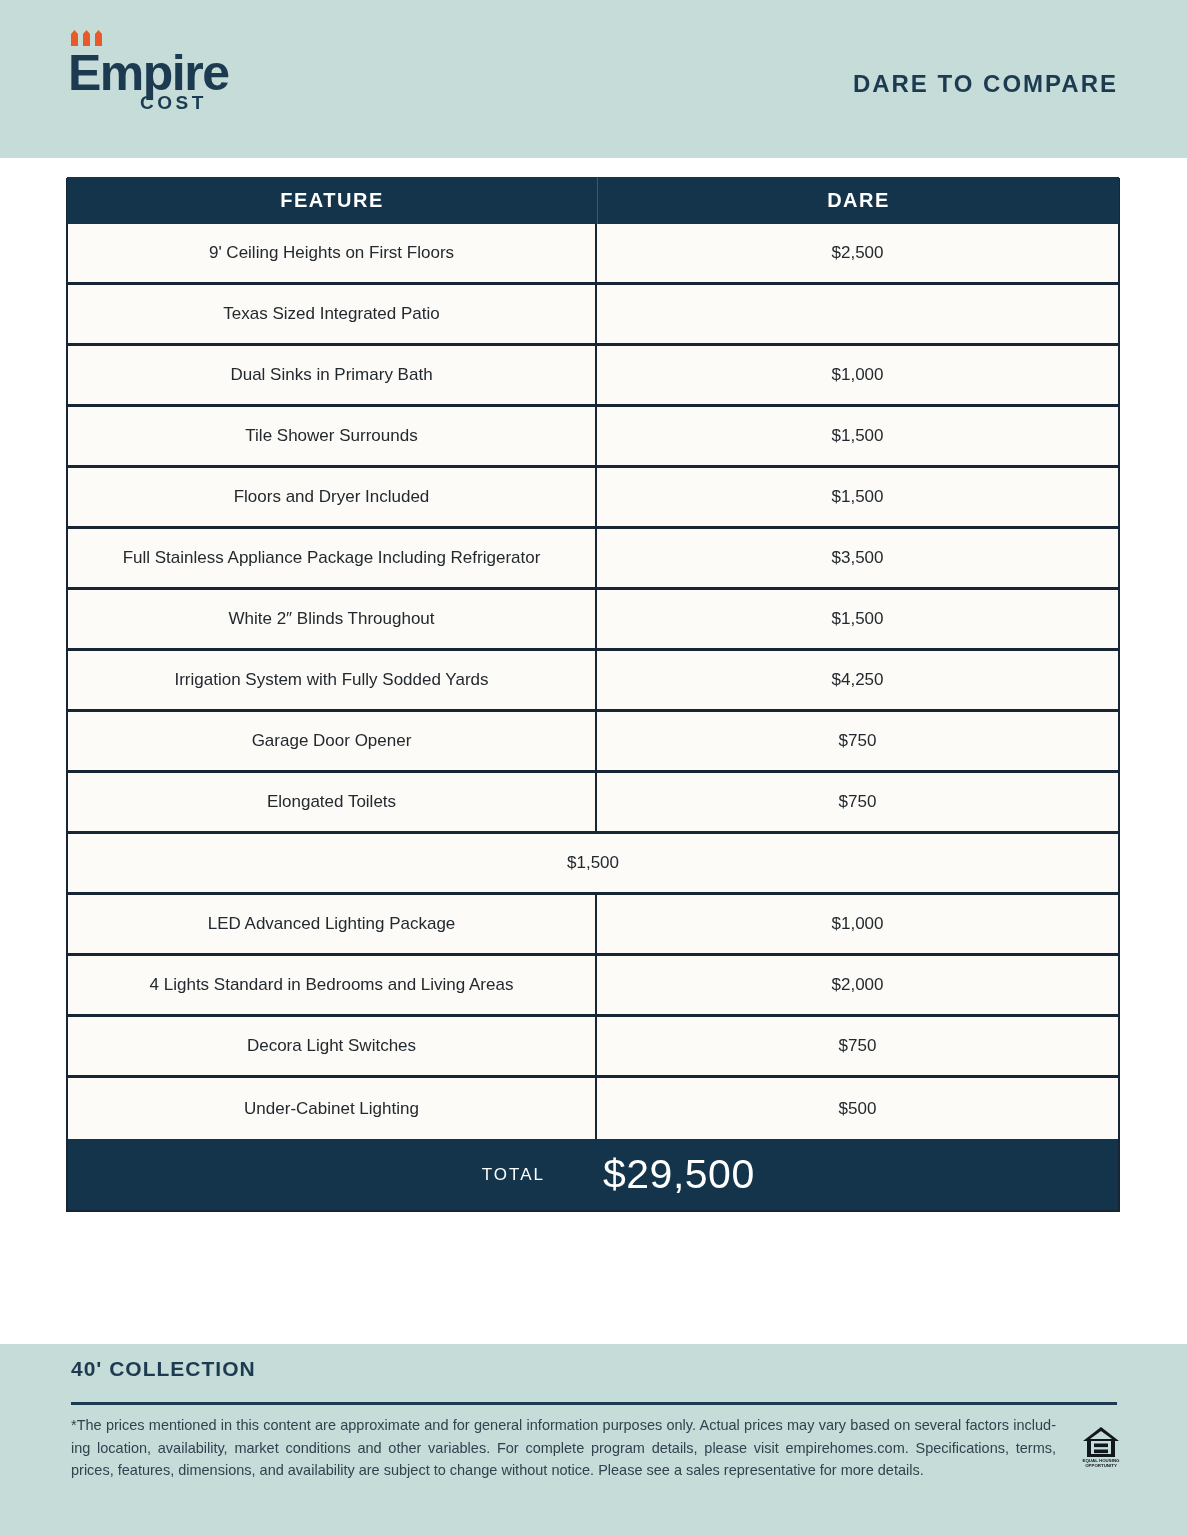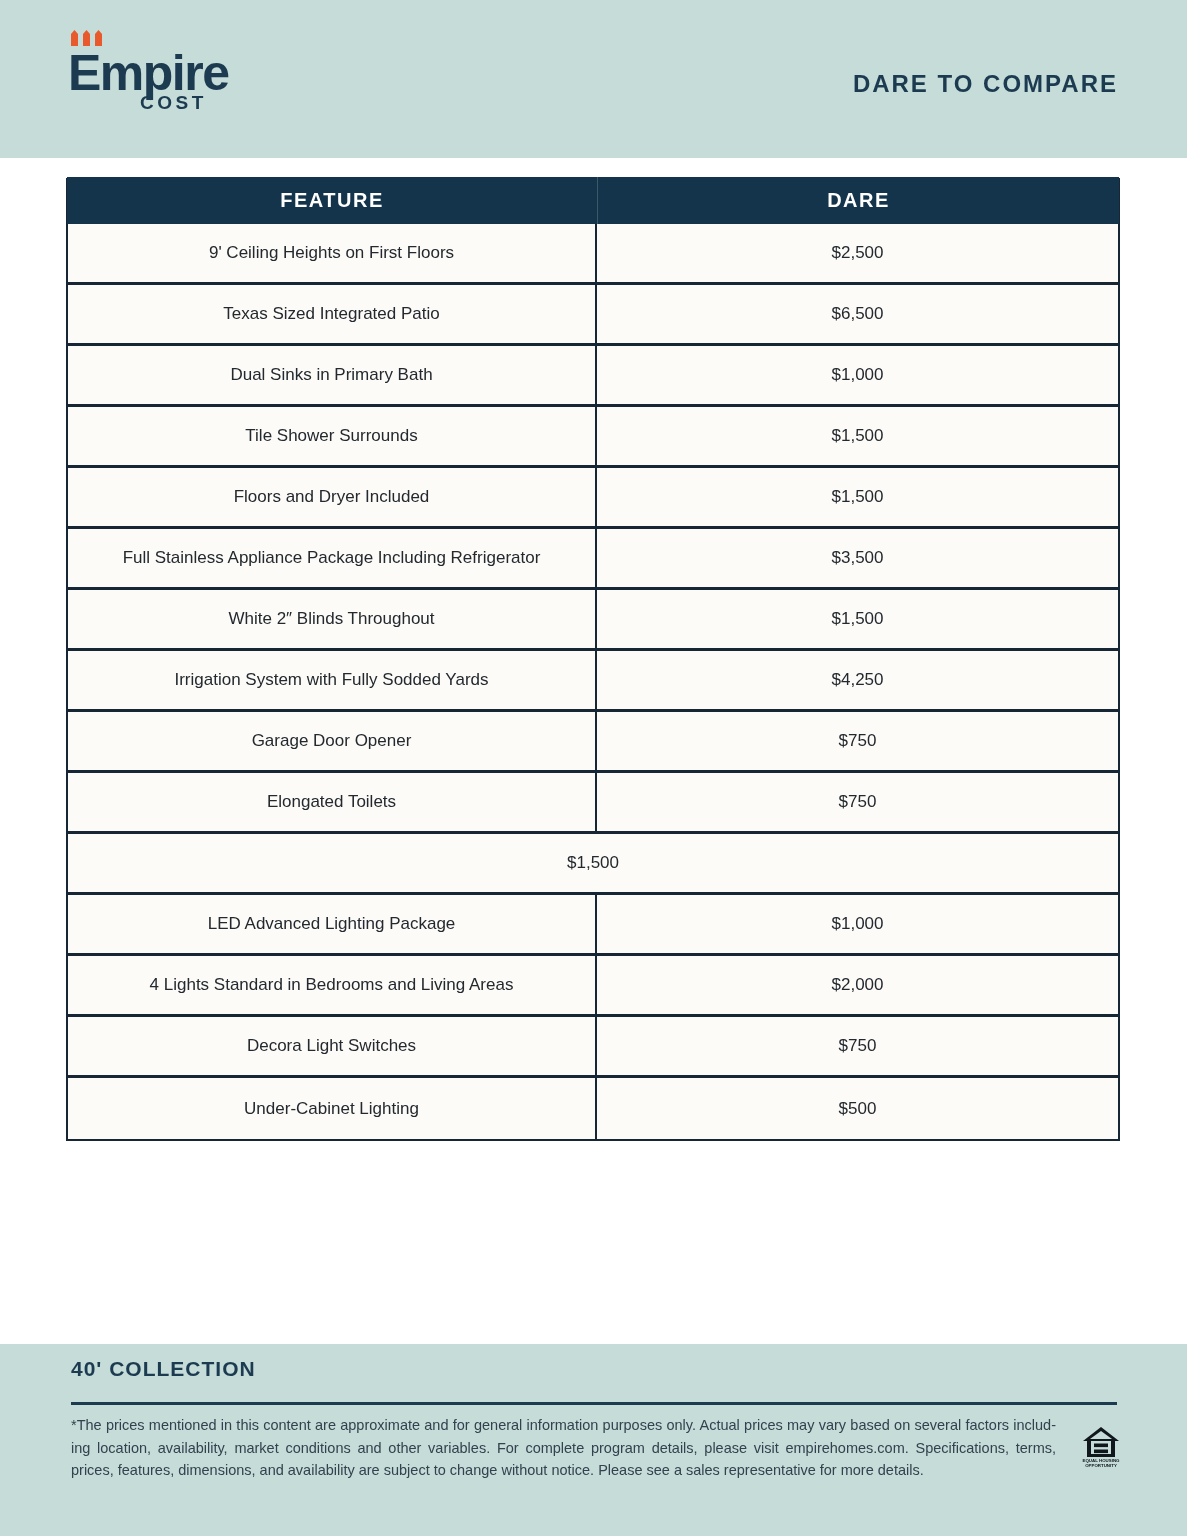--- a/index.html
+++ b/index.html
@@ -70,21 +70,20 @@
     </div>
 
     <div>
   <div class="trow">
     <div class="cell cell-feature">9' Ceiling Heights on First Floors</div>
     <div class="cell cell-cost">$2,500</div>
   </div>
 
   <div class="trow">
     <div class="cell cell-feature">Texas Sized Integrated Patio</div>
-    <div class="cell cell-cost">$6,500</div>
   </div>
 
   <div class="trow">
     <div class="cell cell-feature">Dual Sinks in Primary Bath</div>
     <div class="cell cell-cost">$1,000</div>
   </div>
 
   <div class="trow">
     <div class="cell cell-feature">Tile Shower Surrounds</div>
     <div class="cell cell-cost">$1,500</div>
@@ -138,20 +137,24 @@
     <div class="cell cell-feature">Decora Light Switches</div>
     <div class="cell cell-cost">$750</div>
   </div>
 
   <div class="trow">
     <div class="cell cell-feature">Under-Cabinet Lighting</div>
     <div class="cell cell-cost">$500</div>
   </div>
 </div>
 
+    <div class="total-row">
+      <div class="total-label">TOTAL</div>
+      <div class="total-value">$29,500</div>
+    </div>
   </main>
 
   <footer class="bottom-band">
     <div class="collection-title">40' COLLECTION</div>
     <div class="rule"></div>
     <p class="disclaimer">*The prices mentioned in this content are approximate and for general information purposes only. Actual prices may vary based on several factors includ-ing location, availability, market conditions and other variables. For complete program details, please visit empirehomes.com. Specifications, terms, prices, features, dimensions, and availability are subject to change without notice. Please see a sales representative for more details.</p>
     <svg class="eho" width="38" height="44" viewBox="0 0 38 44" aria-hidden="true">
       <polygon points="19,0 37,14 1,14" fill="#10181e"></polygon>
       <rect x="5" y="13" width="28" height="17" fill="#10181e"></rect>
       <polygon points="19,4 30,12 8,12" fill="#c5dcd9"></polygon>

